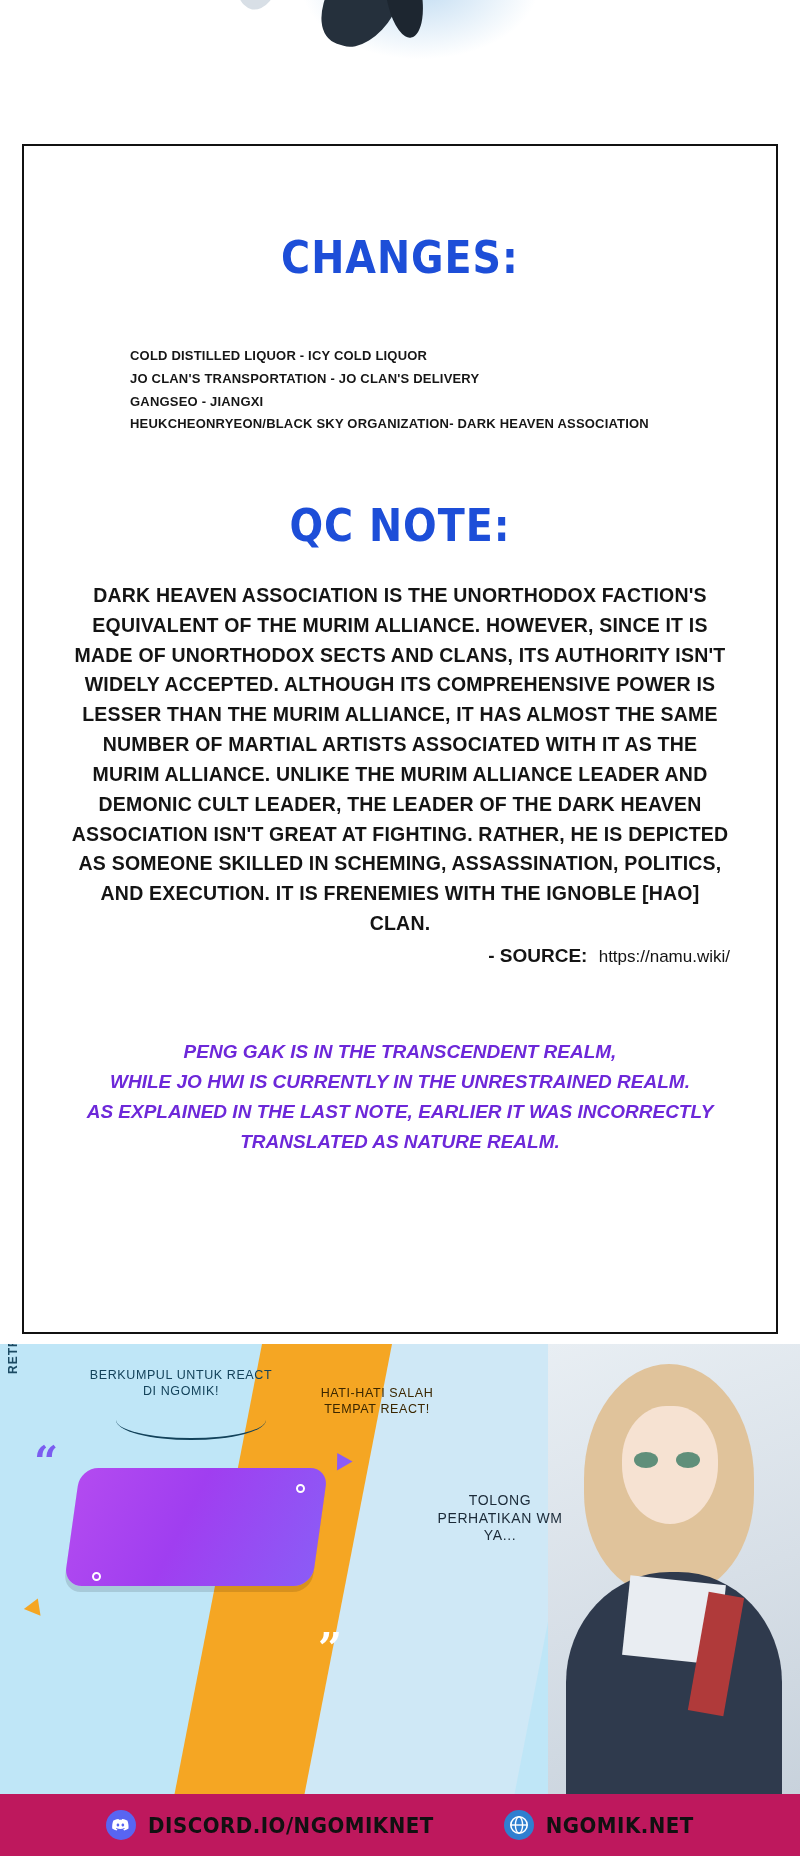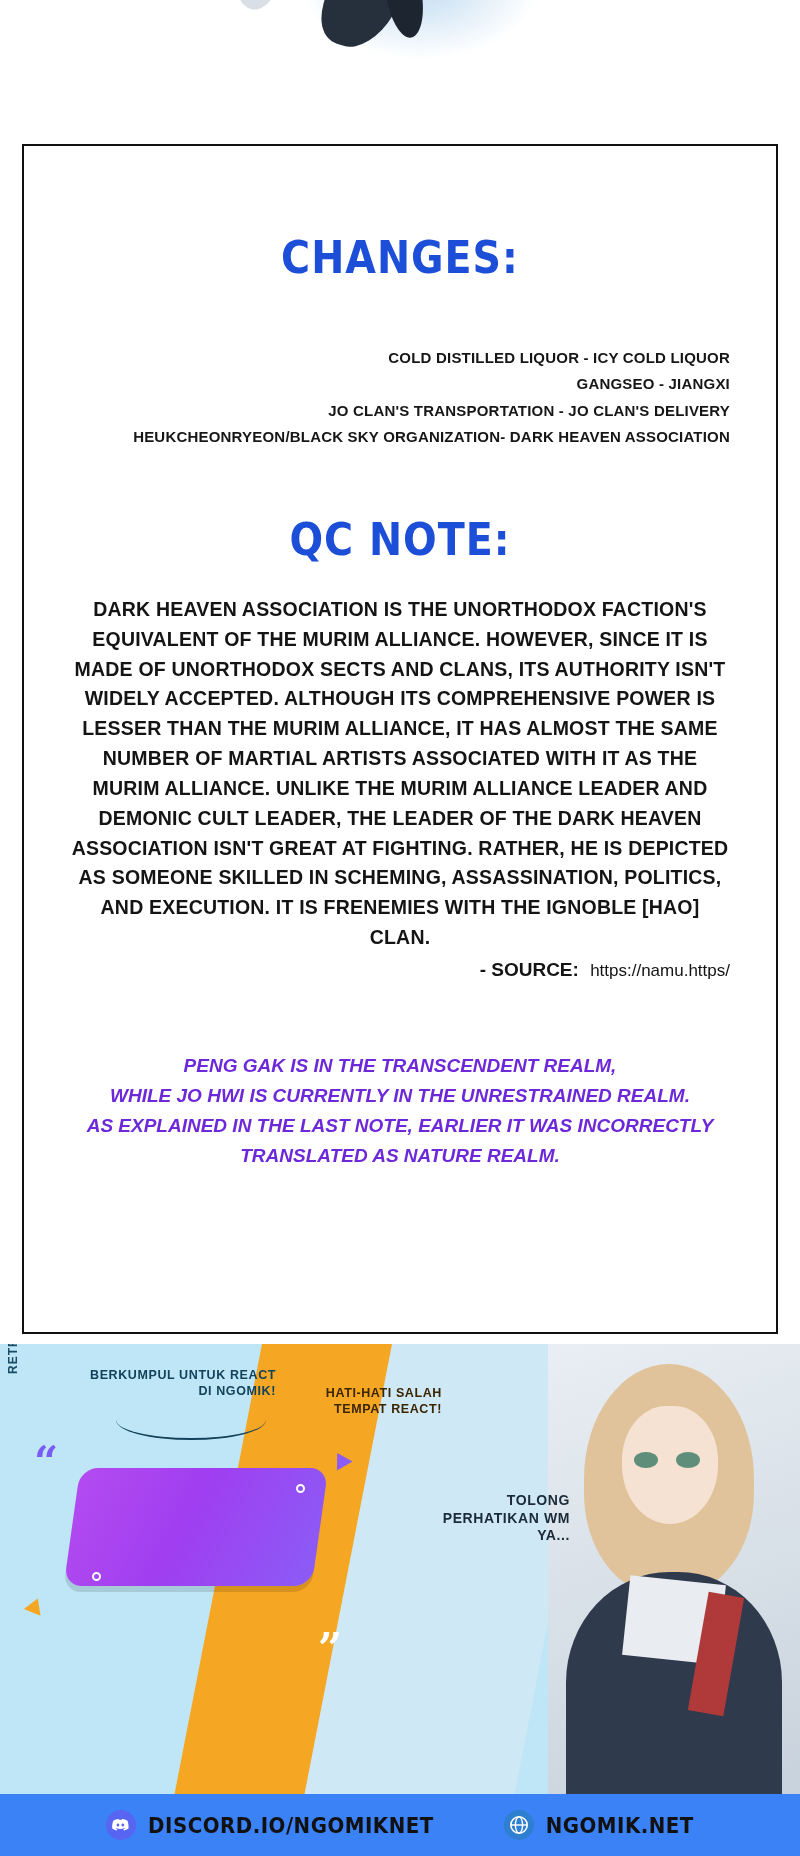--- a/index.html
+++ b/index.html
@@ -83,27 +83,26 @@
     letter-spacing: 1px;
     color: #1d4ed8;
     text-transform: uppercase;
   }
   #changes-heading { margin-top: 46px; }
   #qcnote-heading { margin-top: 64px; }
 
   .changes-list {
     margin-top: 62px;
     margin-left: 60px;
-    font-size: 15px;
+    font-size: 13px;
     line-height: 1.75;
     font-weight: bold;
     letter-spacing: 0.2px;
     color: #161616;
     text-transform: uppercase;
-    text-align: right;
   }
   .changes-list div { white-space: nowrap; }
 
   .qc-body {
     margin-top: 30px;
     font-size: 19.5px;
     font-weight: bold;
     line-height: 1.53;
     text-align: center;
     letter-spacing: 0.2px;
@@ -236,22 +235,22 @@
     transform: rotate(-90deg);
     transform-origin: left top;
     font-size: 12px;
     font-weight: bold;
     letter-spacing: 1px;
     color: #1b4a63;
     white-space: nowrap;
   }
   .promo-caption {
     position: absolute;
-    font-weight: bold;
-    text-align: right;
+    font-weight: normal;
+    text-align: center;
     text-transform: uppercase;
     line-height: 1.25;
     letter-spacing: 0.6px;
   }
   #caption-berkumpul {
     left: 86px; top: 24px;
     width: 190px;
     font-size: 12.5px;
     color: #13425a;
   }
@@ -323,21 +322,21 @@
     border-bottom: 15px solid #f5a623;
   }
   #tri-1 { left: 26px; top: 254px; transform: rotate(22deg); }
   #tri-2 { left: 332px; top: 108px; border-bottom-color:#8b5cf6; transform: rotate(-30deg); }
 
   
   .footer {
     position: absolute;
     left: 0; top: 1794px;
     width: 800px; height: 62px;
-    background: #3b82f6;
+    background: #be185d;
     display: flex;
     align-items: center;
     justify-content: center;
     gap: 70px;
   }
   .footer-item {
     display: flex;
     align-items: center;
     gap: 12px;
   }
@@ -374,32 +373,32 @@
 
   <div class="art-blade art-b5"></div>
 </div>
 
 <div class="note-panel">
 
   <div class="heading" id="changes-heading">CHANGES:</div>
 
   <div class="changes-list">
     <div>COLD DISTILLED LIQUOR -  ICY COLD LIQUOR</div>
+    <div>JO CLAN'S TRANSPORTATION - JO CLAN'S DELIVERY</div>
     <div>GANGSEO - JIANGXI</div>
-    <div>JO CLAN'S TRANSPORTATION - JO CLAN'S DELIVERY</div>
     <div>HEUKCHEONRYEON/BLACK SKY ORGANIZATION- DARK HEAVEN ASSOCIATION</div>
   </div>
 
   <div class="heading" id="qcnote-heading">QC NOTE:</div>
 
   <div class="qc-body">DARK HEAVEN ASSOCIATION IS THE UNORTHODOX FACTION'S EQUIVALENT OF THE MURIM ALLIANCE. HOWEVER, SINCE IT IS MADE OF UNORTHODOX SECTS AND CLANS, ITS AUTHORITY ISN'T WIDELY ACCEPTED. ALTHOUGH ITS COMPREHENSIVE POWER IS LESSER THAN THE MURIM ALLIANCE, IT HAS ALMOST THE SAME NUMBER OF MARTIAL ARTISTS ASSOCIATED WITH IT AS THE MURIM ALLIANCE. UNLIKE THE MURIM ALLIANCE LEADER AND DEMONIC CULT LEADER, THE LEADER OF THE DARK HEAVEN ASSOCIATION ISN'T GREAT AT FIGHTING. RATHER, HE IS DEPICTED AS SOMEONE SKILLED IN SCHEMING, ASSASSINATION, POLITICS, AND EXECUTION. IT IS FRENEMIES WITH THE IGNOBLE [HAO] CLAN.</div>
 
   <div class="source-line">
     <span class="src-label">- SOURCE:</span>
-    <span class="src-url">https://namu.https/</span>
+    <span class="src-url">https://namu.wiki/</span>
   </div>
 
   <div class="realm-note" style="white-space: pre-line;">PENG GAK IS IN THE TRANSCENDENT REALM,
 WHILE JO HWI IS CURRENTLY IN THE UNRESTRAINED REALM.
 AS EXPLAINED IN THE LAST NOTE, EARLIER IT WAS INCORRECTLY
 TRANSLATED AS NATURE REALM.</div>
 
 </div>
 
 <div class="promo">

